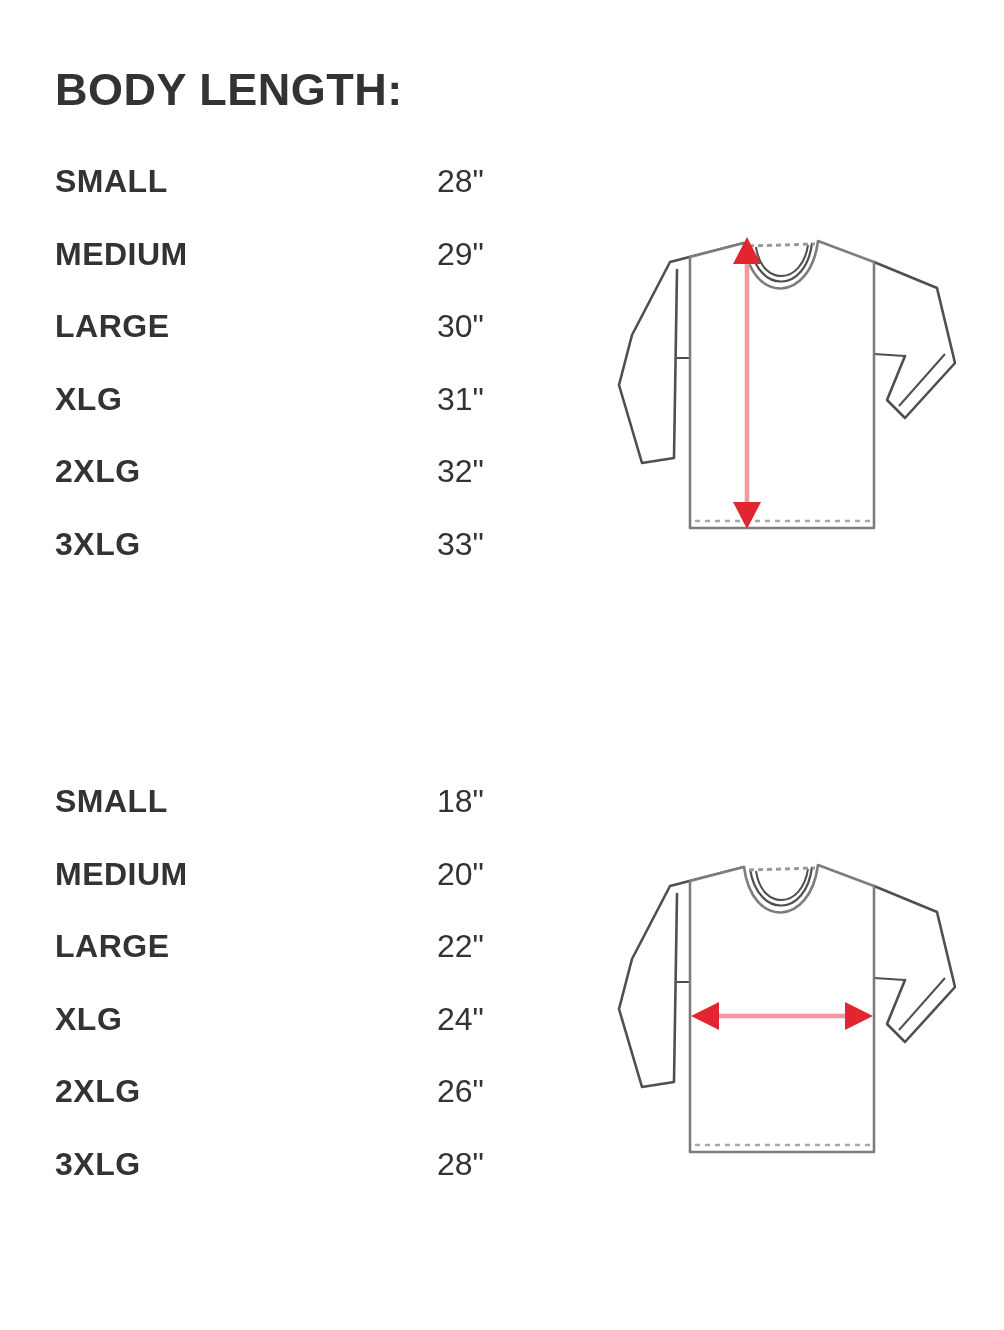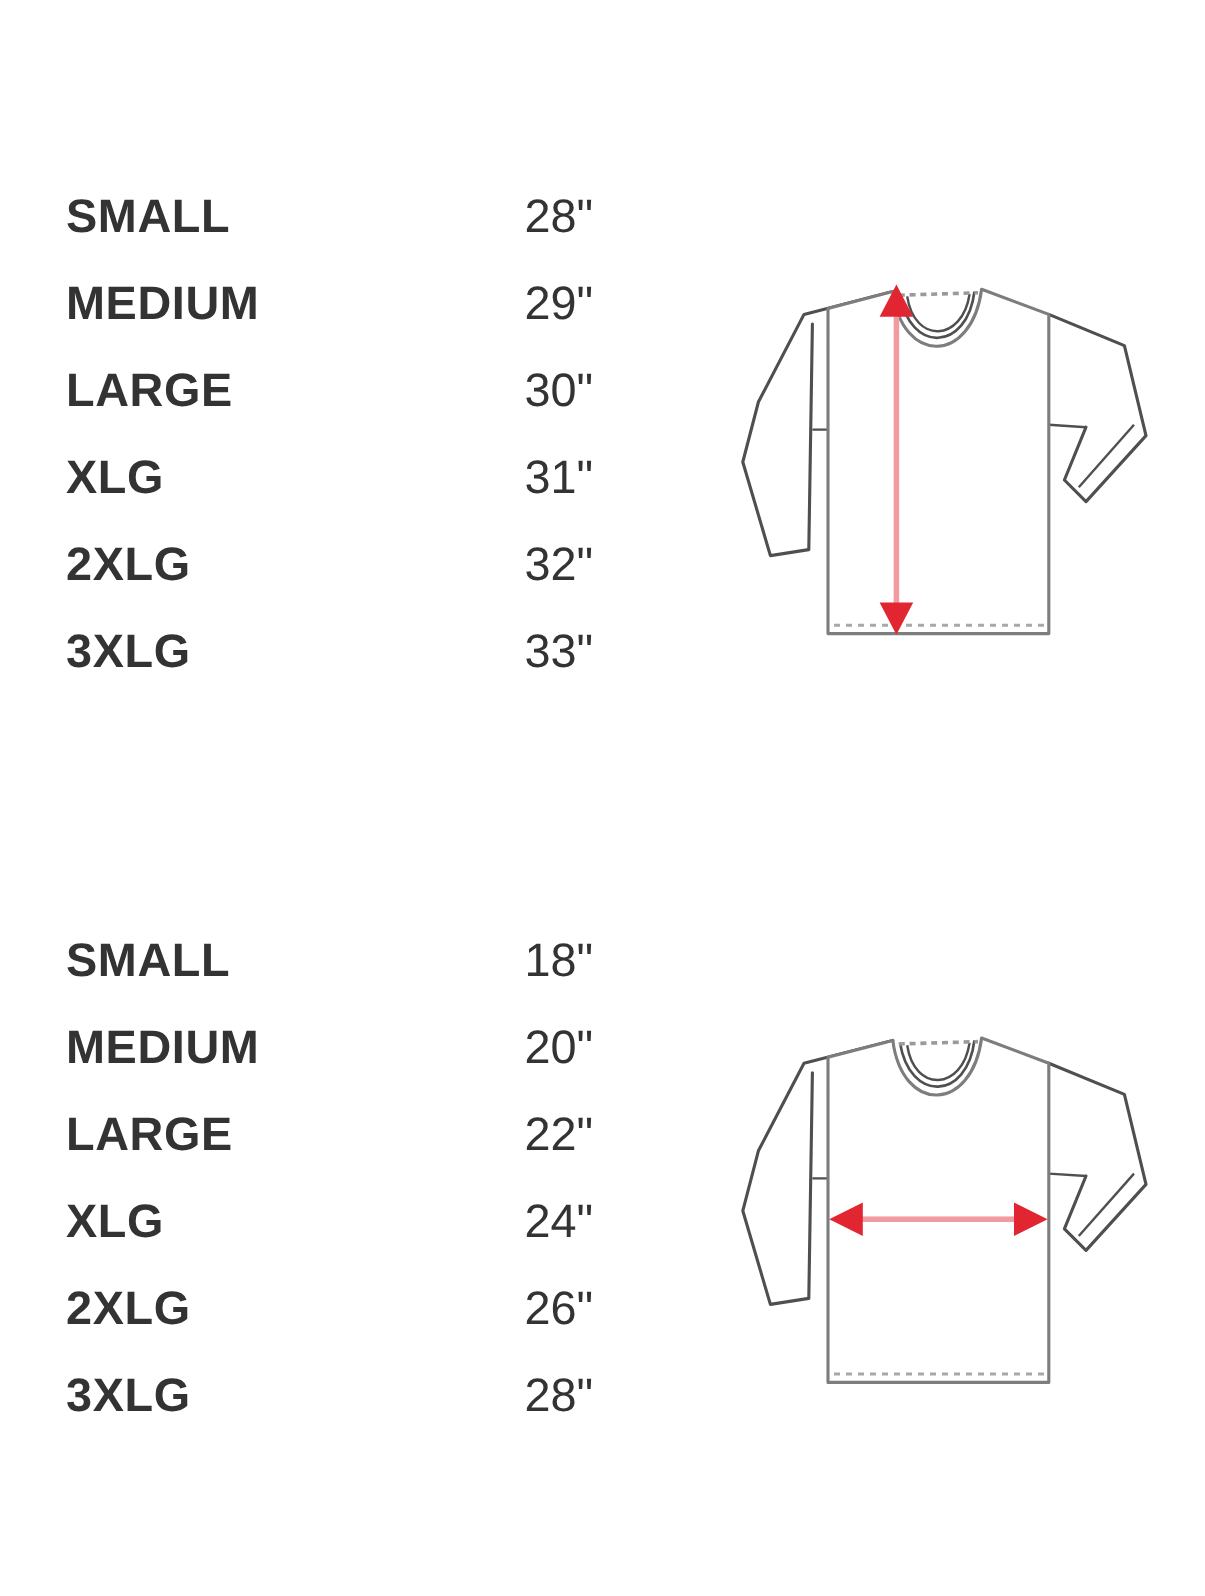--- a/index.html
+++ b/index.html
@@ -25,40 +25,41 @@
   }
   .rows {
     position: absolute;
     left: 55px;
     width: 520px;
   }
   .size-row {
     position: relative;
     height: 72.6px;
     line-height: 72.6px;
-    font-size: 39px;
+    font-size: 32px;
     white-space: nowrap;
   }
   .size-label {
     font-weight: 700;
     letter-spacing: 0.5px;
   }
   .size-value {
     position: absolute;
     left: 382px;
     top: 0;
     font-weight: 400;
   }
   .diagram { position: absolute; }
 </style>
 </head>
 <body>
 
 <div class="page">
 
+  <h2 class="section-heading" style="top:63px;">BODY LENGTH:</h2>
 
   <div class="rows" style="top:145px;">
       <div class="size-row"><span class="size-label">SMALL</span><span class="size-value">28"</span></div>
       <div class="size-row"><span class="size-label">MEDIUM</span><span class="size-value">29"</span></div>
       <div class="size-row"><span class="size-label">LARGE</span><span class="size-value">30"</span></div>
       <div class="size-row"><span class="size-label">XLG</span><span class="size-value">31"</span></div>
       <div class="size-row"><span class="size-label">2XLG</span><span class="size-value">32"</span></div>
       <div class="size-row"><span class="size-label">3XLG</span><span class="size-value">33"</span></div>
     </div>
 

